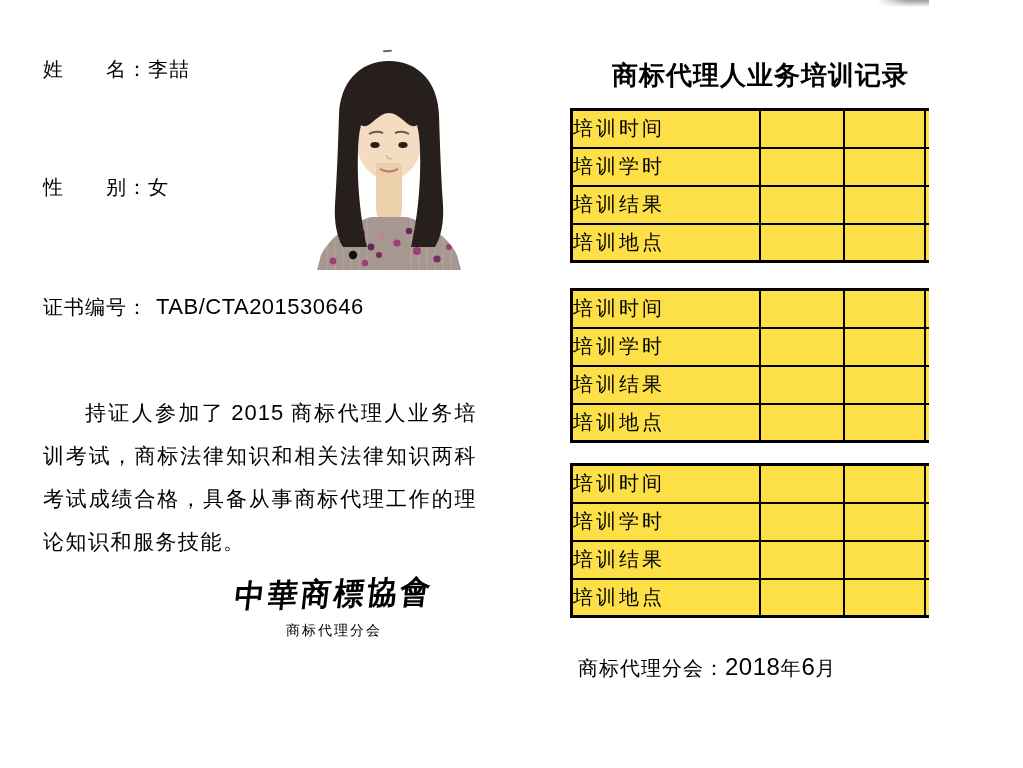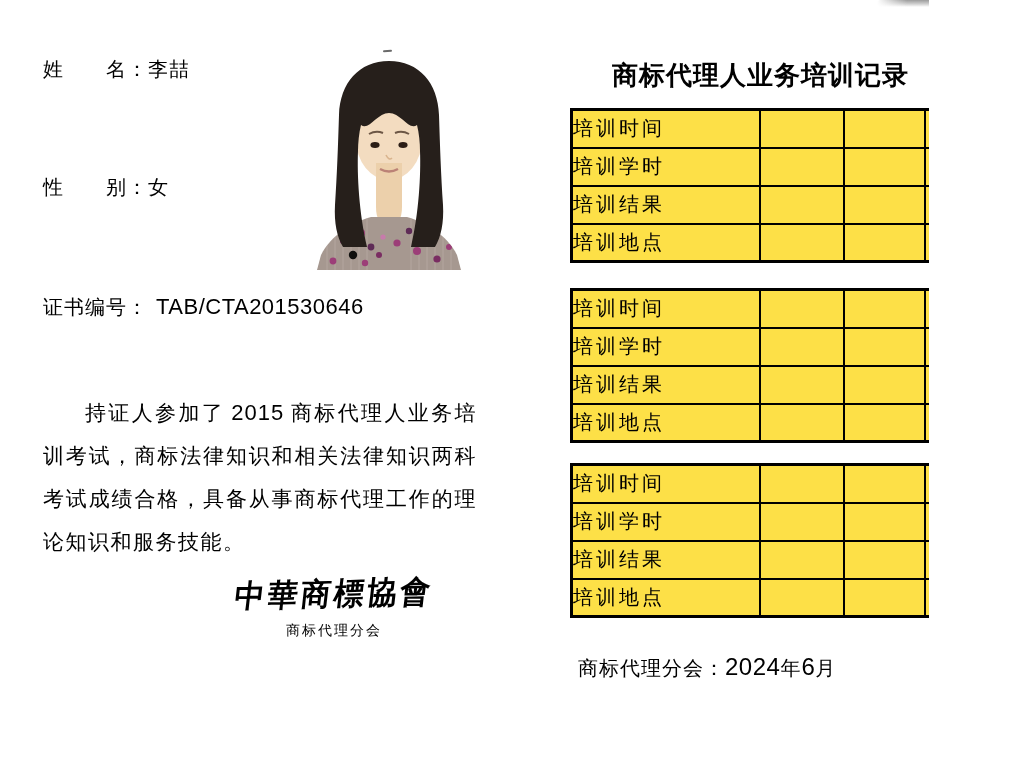--- a/index.html
+++ b/index.html
@@ -249,15 +249,15 @@
       </tr>
       <tr>
         <td class="lbl">培训地点</td>
         <td></td>
         <td></td>
         <td></td>
       </tr>
     </tbody>
   </table>
 
-  <div class="validity"><span>商标代理分会</span><span>：</span><span class="num">2024</span><span>年</span><span class="num">6</span><span>月</span></div>
+  <div class="validity"><span>商标代理分会</span><span>：</span><span class="num">2018</span><span>年</span><span class="num">6</span><span>月</span></div>
 
 </div>
 
 </body></html>

